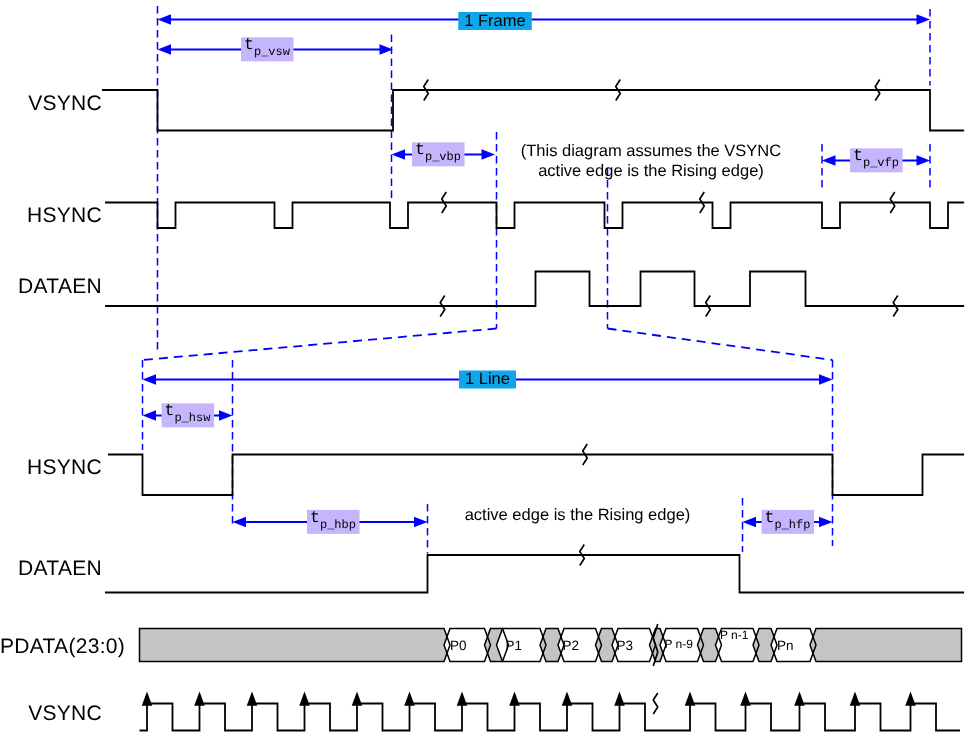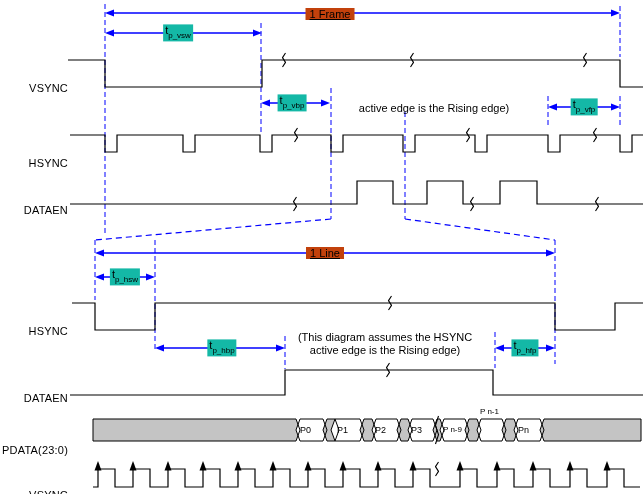--- a/index.html
+++ b/index.html
@@ -1,24 +1,24 @@
 <!DOCTYPE html>
 <html><head>
 <meta charset="utf-8">
 <style>
   html,body{margin:0;padding:0;background:#ffffff;}
   .stage{position:relative;width:643px;height:494px;background:#fff;overflow:hidden;
          font-family:"Liberation Sans","DejaVu Sans",sans-serif;color:#000;}
   .stage svg{position:absolute;left:0;top:0;}
   .sig{position:absolute;left:0;width:68px;text-align:right;transform:translateY(-50%);
-       font-size:11px;white-space:nowrap;letter-spacing:0.2px;margin-top:20px;}
-  .dim{position:absolute;transform:translate(-50%,-50%);font-size:11px;background:#c2410c;
-       padding:0 4px;white-space:nowrap;line-height:12px;text-decoration:underline;}
-  .tlabel{position:absolute;transform:translate(-50%,-50%);font-size:11px;background:#14b8a6;
-       padding:0 2px;white-space:nowrap;line-height:12px;}
+       font-size:14px;white-space:nowrap;letter-spacing:0.2px;}
+  .dim{position:absolute;transform:translate(-50%,-50%);font-size:11px;background:#0ea5e9;
+       padding:0 4px;white-space:nowrap;line-height:12px;}
+  .tlabel{position:absolute;transform:translate(-50%,-50%);font-size:11px;background:#c4b5fd;
+       padding:0 2px;white-space:nowrap;line-height:12px;font-family:Liberation Mono, monospace;}
   .tlabel sub{font-size:8px;position:relative;top:1px;letter-spacing:0;}
   .note{position:absolute;transform:translate(-50%,-50%);font-size:11px;line-height:13px;
        text-align:center;white-space:nowrap;}
   .cell{position:absolute;transform:translate(-50%,-50%);font-size:9px;line-height:8px;
        width:22px;}
 </style>
 </head>
 <body>
 
 <div class="stage">
@@ -140,27 +140,27 @@
   <span class="dim" style="left:325px;top:253px">1 Line</span>
 
   <span class="tlabel" style="left:178px;top:33px"><span>t</span><sub>p_vsw</sub></span>
   <span class="tlabel" style="left:292px;top:103px"><span>t</span><sub>p_vbp</sub></span>
   <span class="tlabel" style="left:584px;top:107px"><span>t</span><sub>p_vfp</sub></span>
   <span class="tlabel" style="left:125px;top:277px"><span>t</span><sub>p_hsw</sub></span>
   <span class="tlabel" style="left:222px;top:348px"><span>t</span><sub>p_hbp</sub></span>
   <span class="tlabel" style="left:525px;top:348px"><span>t</span><sub>p_hfp</sub></span>
 
   <div class="note" style="left:434px;top:108px">
+    <div>(This diagram assumes the VSYNC</div>
     <div>active edge is the Rising edge)</div>
   </div>
   <div class="note" style="left:385px;top:344px">
-    <div>(This diagram assumes the HSYNC</div>
     <div>active edge is the Rising edge)</div>
   </div>
 
   <span class="cell" style="left:311px;top:430px">P0</span>
   <span class="cell" style="left:348px;top:430px">P1</span>
   <span class="cell" style="left:386px;top:430px">P2</span>
   <span class="cell" style="left:422px;top:430px">P3</span>
   <span class="cell" style="left:454px;top:430px;font-size:8px">P n-9</span>
-  <span class="cell" style="left:491px;top:412px;font-size:8px">P n-1</span>
+  <span class="cell" style="left:491px;top:424px;font-size:8px">P n-1</span>
   <span class="cell" style="left:529px;top:430px">Pn</span>
 </div>
 
 </body></html>

